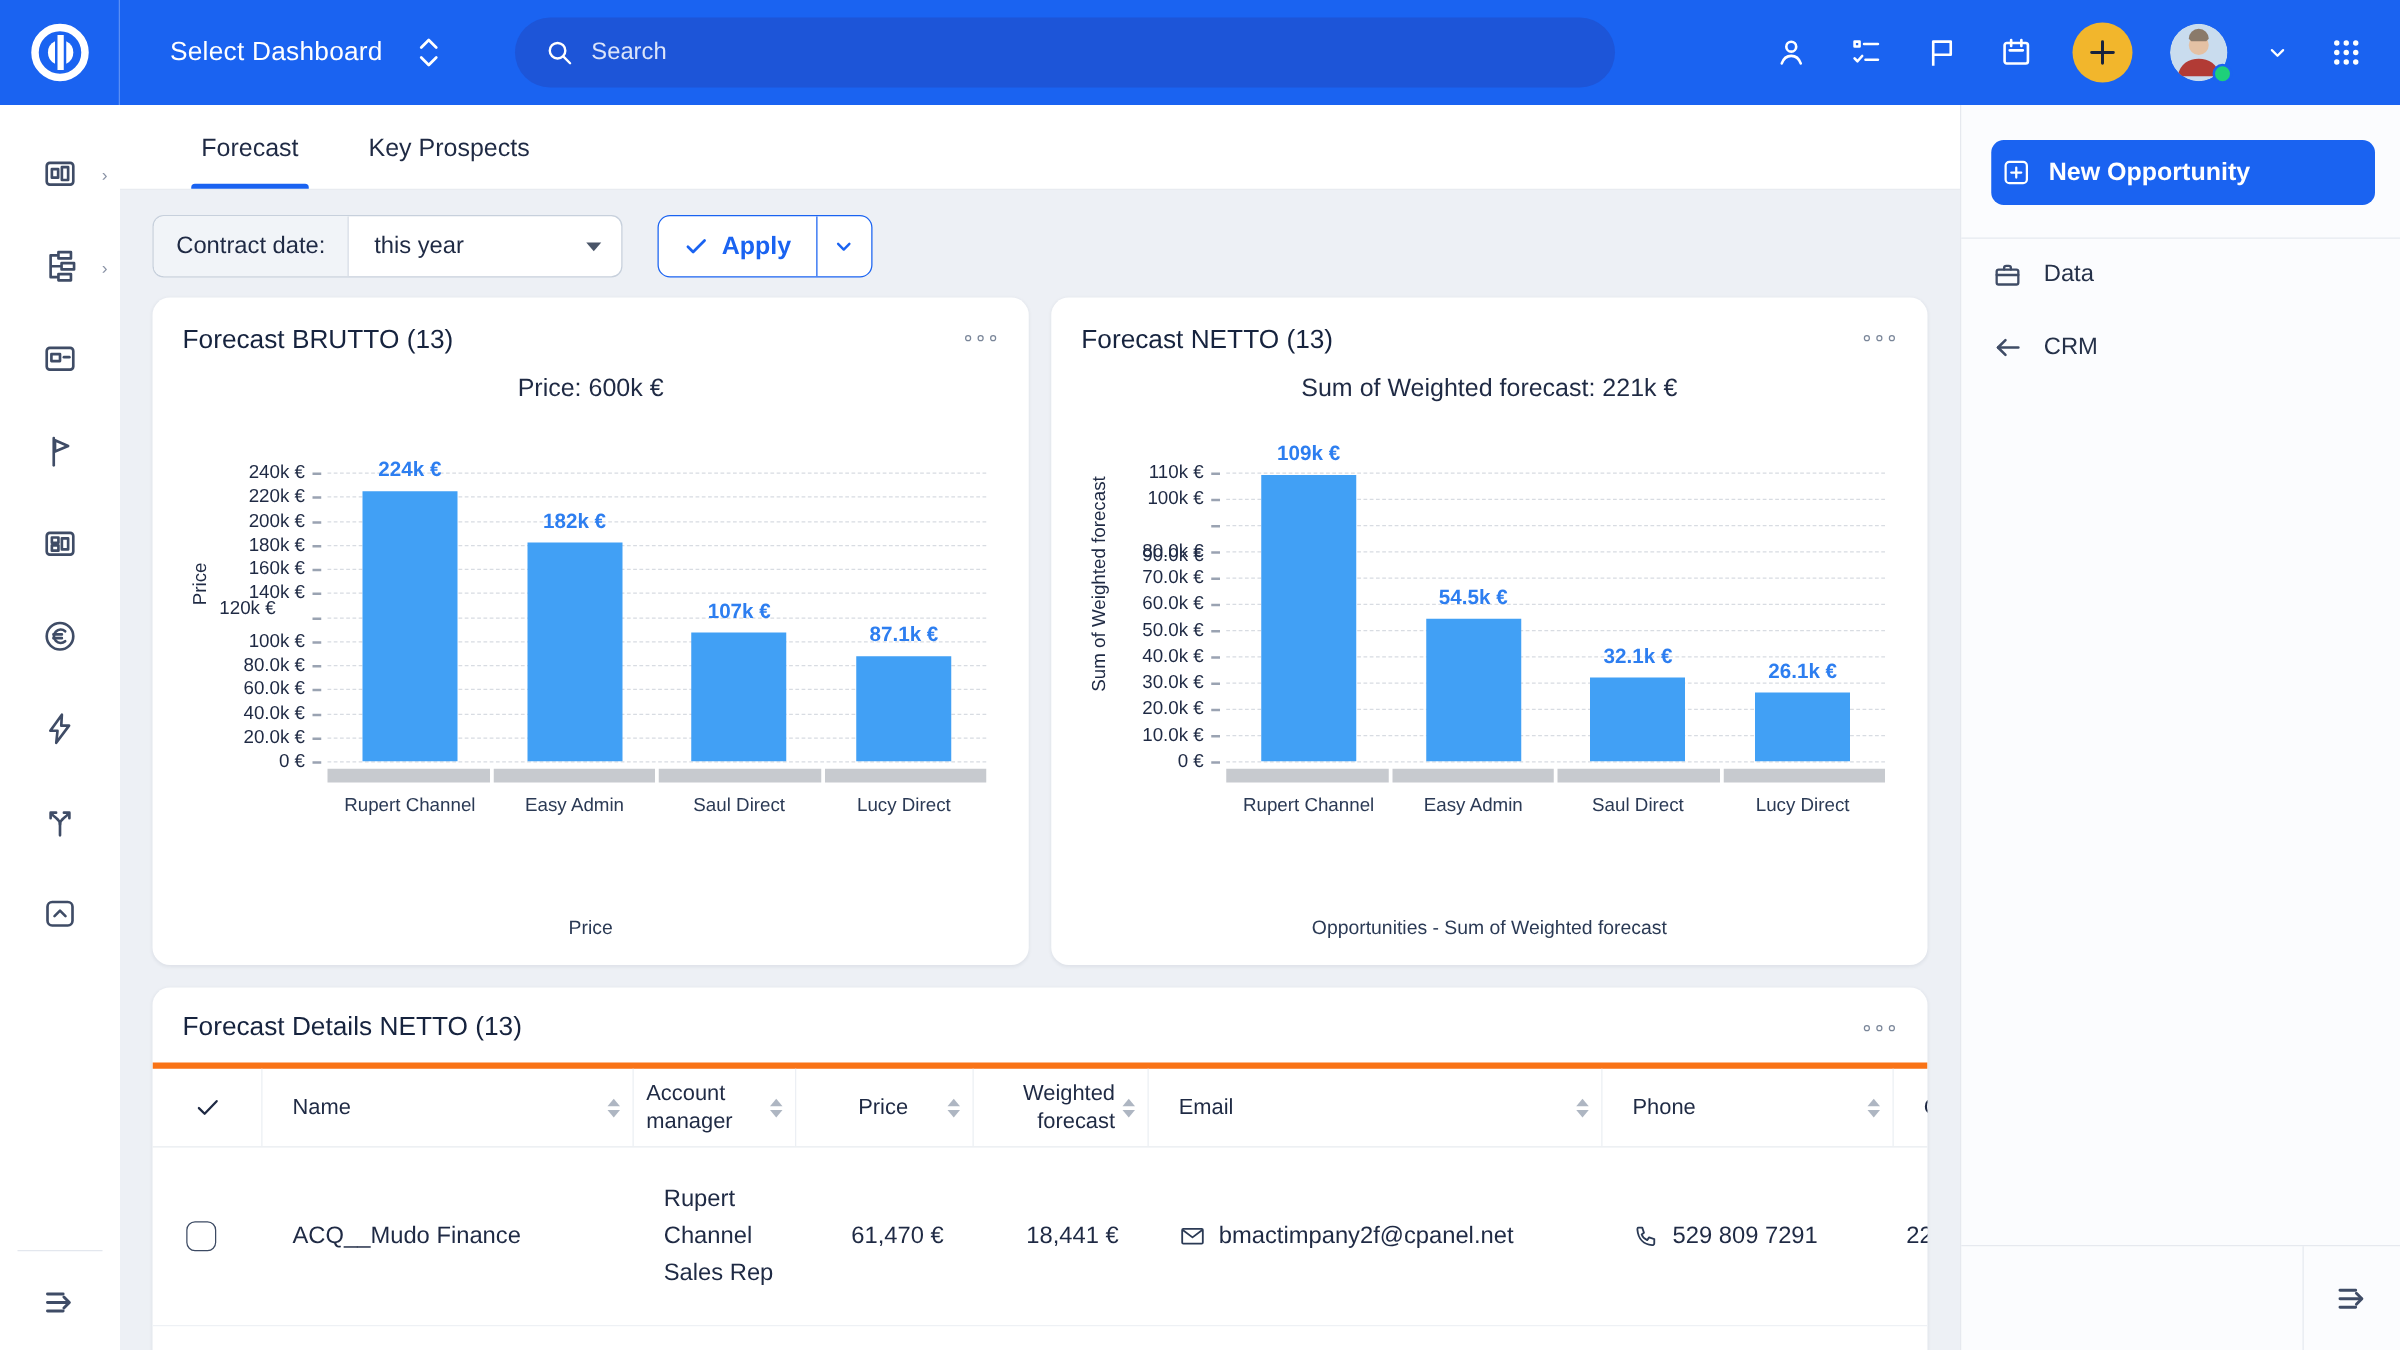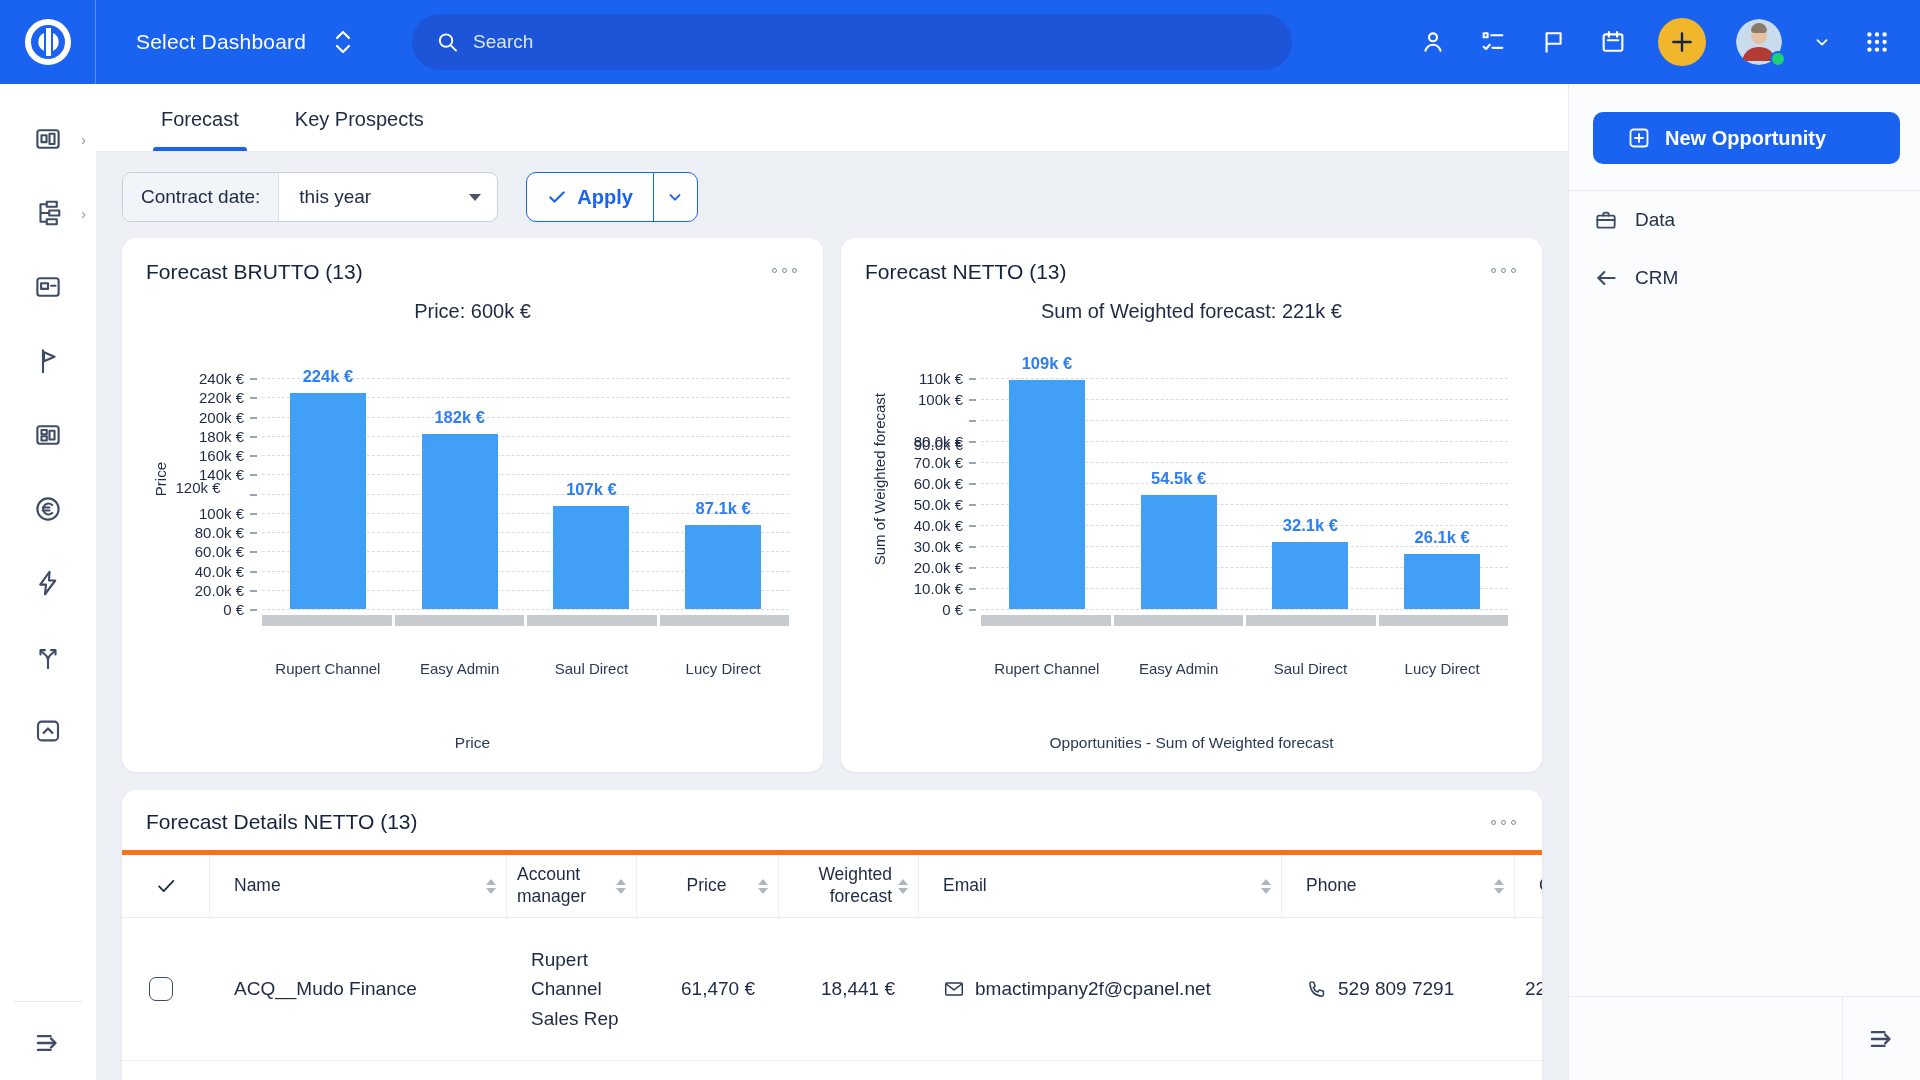--- a/index.html
+++ b/index.html
@@ -77,21 +77,21 @@
   .plot { position:relative; height:258px; }
   .gridline { position:absolute; left:0; right:0; border-top:1.5px dashed #d8dce2; }
   .tickmark { position:absolute; width:7px; border-top:2px solid #9aa3b2; left:-12px; }
   .ticklabel { position:absolute; right:calc(100% + 18px); width:92px; text-align:right; font-size:15px;
     color:#1f2a44; transform:translateY(-50%); white-space:nowrap; }
   .bar { position:absolute; bottom:0; background:#41a0f5; }
   .bar-val { position:absolute; width:140px; text-align:center; font-size:16.5px; font-weight:700; color:#2d7ef0; }
   .cat-band { margin-top:6px; display:grid; gap:3px; }
   .cat-band i { height:11px; background:#c7cacf; display:block; }
   .cat-labels { margin-top:10px; display:grid; }
-  .cat-labels span { text-align:center; font-size:15px; color:#2b3a55;margin-top:24px; }
+  .cat-labels span { text-align:center; font-size:15px; color:#2b3a55; }
   .xlab { margin-top:auto; text-align:center; font-size:15.5px; color:#2b3a55; padding-bottom:4px; }
 
   
   .table-card { margin-top:18px; padding-top:20px; height:500px; overflow:hidden; }
   .table-title-row { display:flex; justify-content:space-between; align-items:center; padding:0 24px 16px; }
   .tgrid { display:grid; grid-template-columns:88px 297px 130px 142px 140px 363px 233px 1fr; }
   .thead { border-top:5px solid #f97316; border-bottom:1px solid #e8ebf0; }
   .th { min-height:62px; display:flex; align-items:center; border-right:1px solid #eceff4;
     font-size:17.5px; color:#1f2a44; padding:6px 10px 6px 24px; gap:6px; }
   .th:last-child { border-right:none; }
@@ -111,21 +111,21 @@
   .td.wrapcell { line-height:1.55; align-items:center; }
   .td.right { justify-content:flex-end; padding-right:24px; }
   .td .with-icon { display:flex; align-items:center; gap:10px; }
   .checkbox { width:24px; height:24px; border:1.7px solid #3c4a63; border-radius:7px; background:#fff; cursor:pointer; }
   .td.checkcell { justify-content:center; padding-left:0; }
 
   
   .rpanel { width:352px; background:#fbfcfe; border-left:1px solid #e6e9ef; display:flex; flex-direction:column;
     flex:0 0 auto; }
   .new-opp { margin:28px 20px 0 24px; height:52px; background:#1a63f1; border:none; border-radius:10px; color:#fff;
-    font-size:20px; font-weight:700; display:flex; align-items:center; gap:14px; padding:0 34px; cursor:pointer;
+    font-size:20px; font-weight:700; display:flex; align-items:center; gap:14px; padding:0 8px; cursor:pointer;
     font-family:inherit; }
   .rp-divider { height:1px; background:#e6e9ef; margin-top:26px; }
   .rp-item { display:flex; align-items:center; gap:16px; padding:16px 24px; font-size:19px; color:#253149;
     cursor:pointer; }
   .rp-item:first-of-type { margin-top:14px; }
   .rp-foot { margin-top:auto; border-top:1px solid #e6e9ef; height:84px; display:flex; justify-content:flex-end; }
   .rp-foot .cell { width:78px; border-left:1px solid #e6e9ef; display:flex; align-items:center; justify-content:center;
     cursor:pointer; }
 </style>
 </head>

